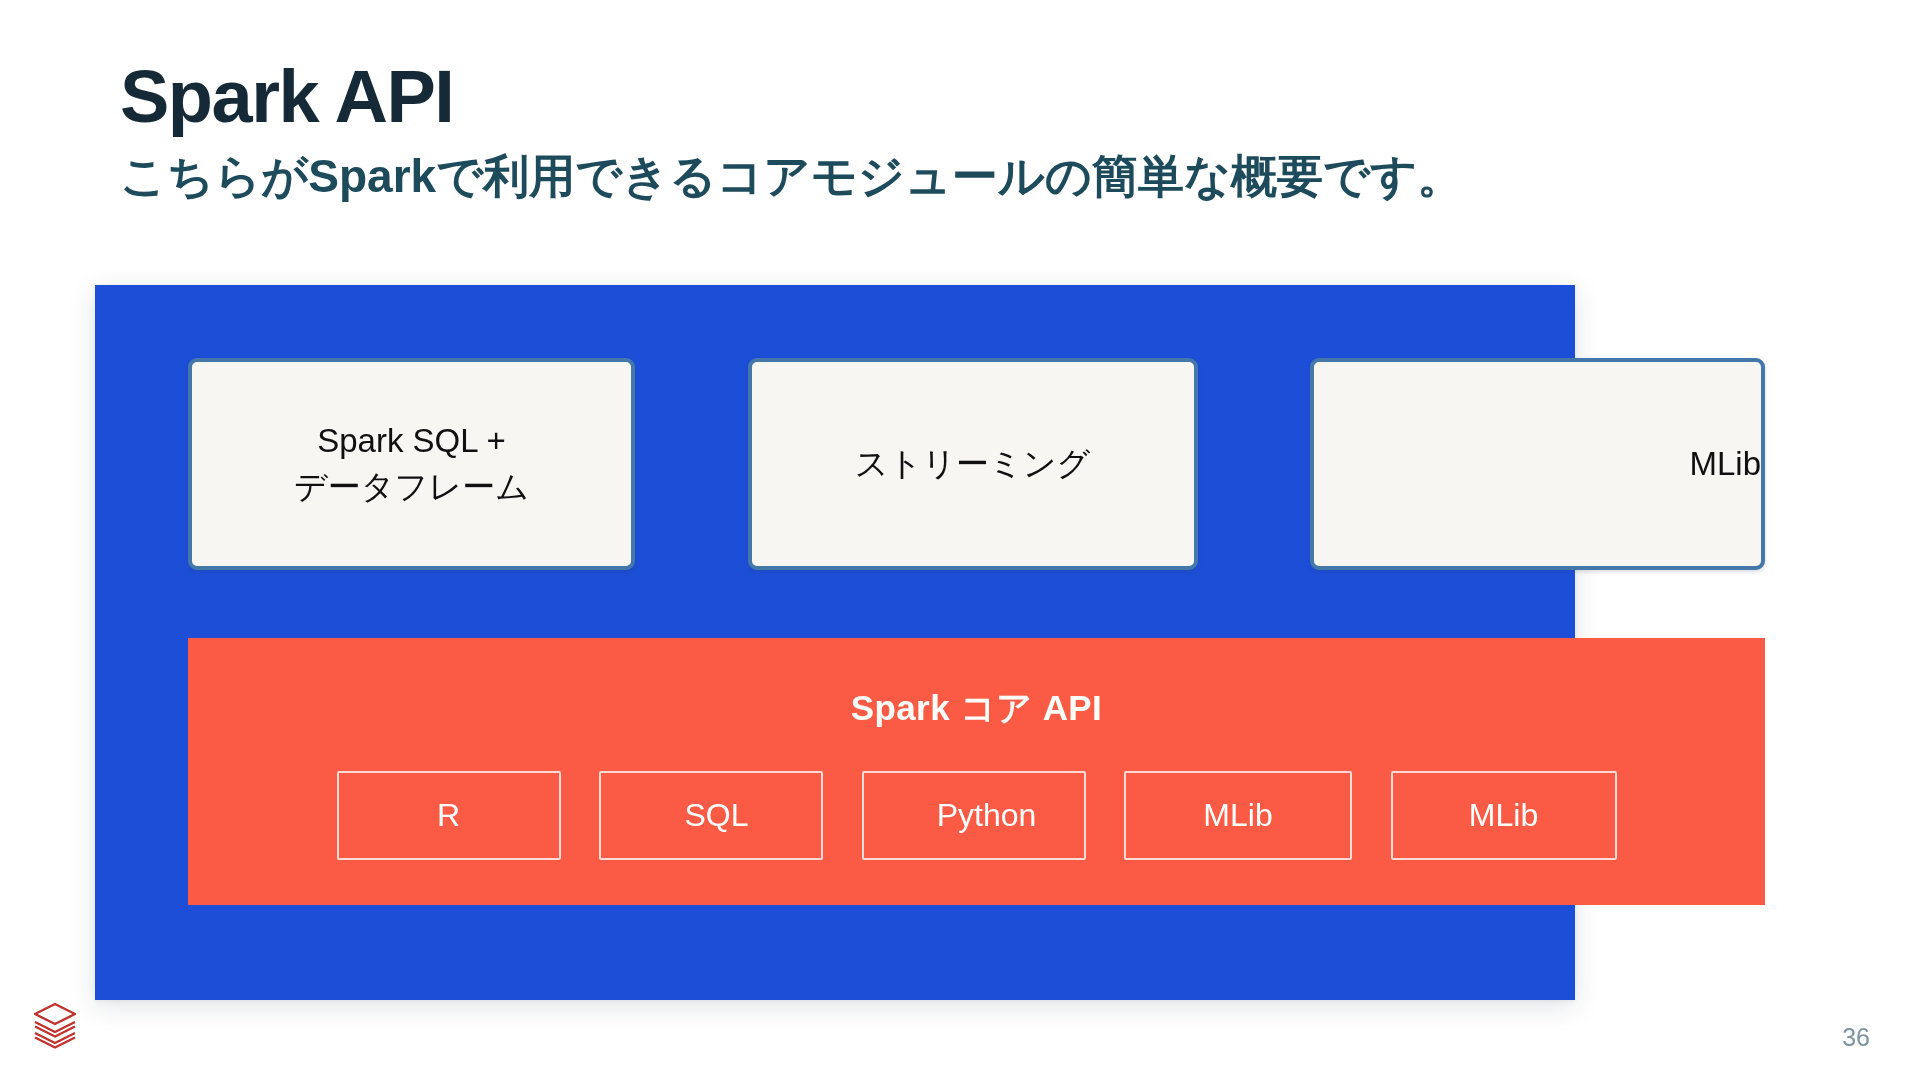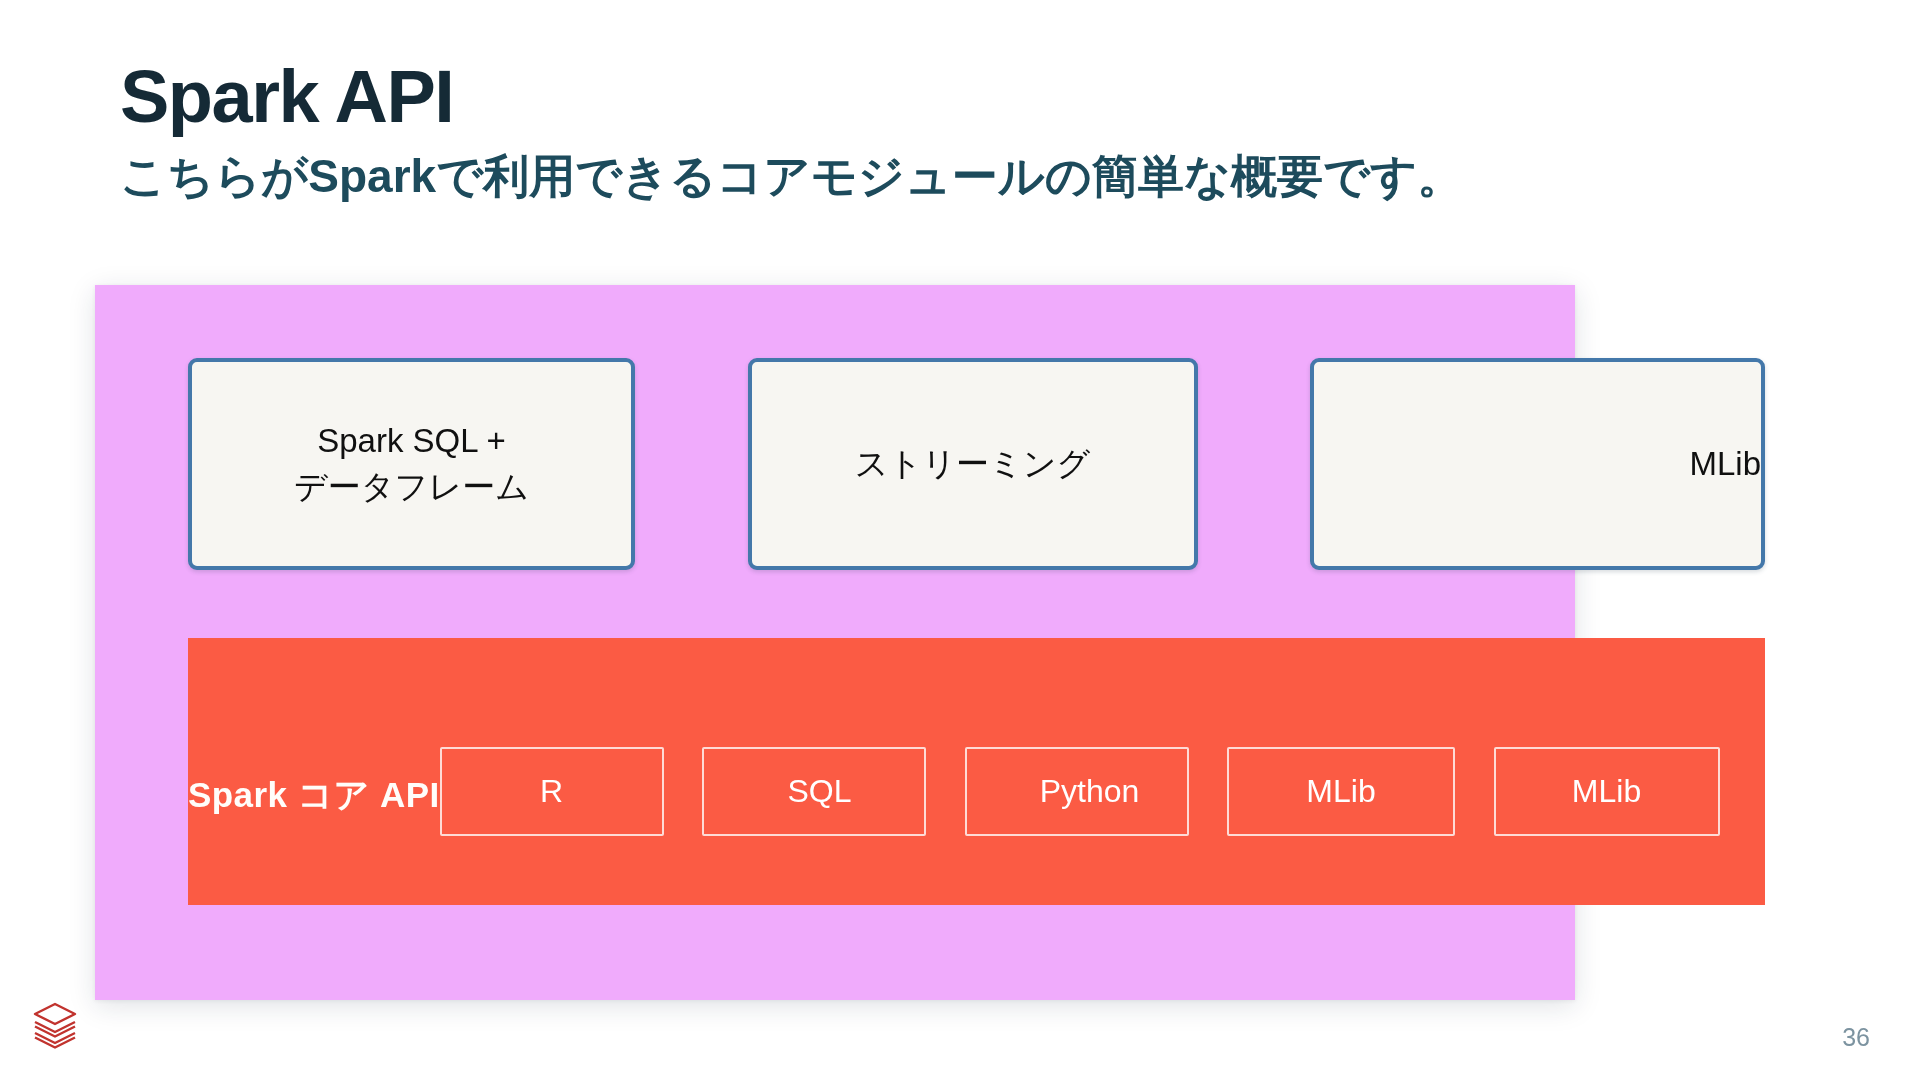--- a/index.html
+++ b/index.html
@@ -33,21 +33,21 @@
     line-height:1.25;
     margin:14px 0 0 0;
     white-space:nowrap;
   }
 
   
   #content-card{
     position:absolute;
     left:95px; top:285px;
     width:1480px; height:715px;
-    background:#f0abfc;
+    background:#1d4ed8;
     box-shadow:0 6px 26px rgba(25,40,60,0.13), 0 1px 4px rgba(25,40,60,0.07);
   }
 
   
   #module-row{
     position:absolute;
     left:93px; top:73px;
     width:1577px; height:212px;
     display:flex;
     justify-content:space-between;
@@ -76,21 +76,21 @@
   }
 
   
   #core-panel{
     position:absolute;
     left:93px; top:353px;
     width:1577px; height:267px;
     background:#FB5B44;
     box-sizing:border-box;
     display:flex;
-    flex-direction:row;
+    flex-direction:column;
     align-items:center;
   }
   #core-title{
     margin-top:47px;
     font-size:35px;
     font-weight:bold;
     color:#FFFDFA;
     letter-spacing:0.4px;
   }
   #language-row{

